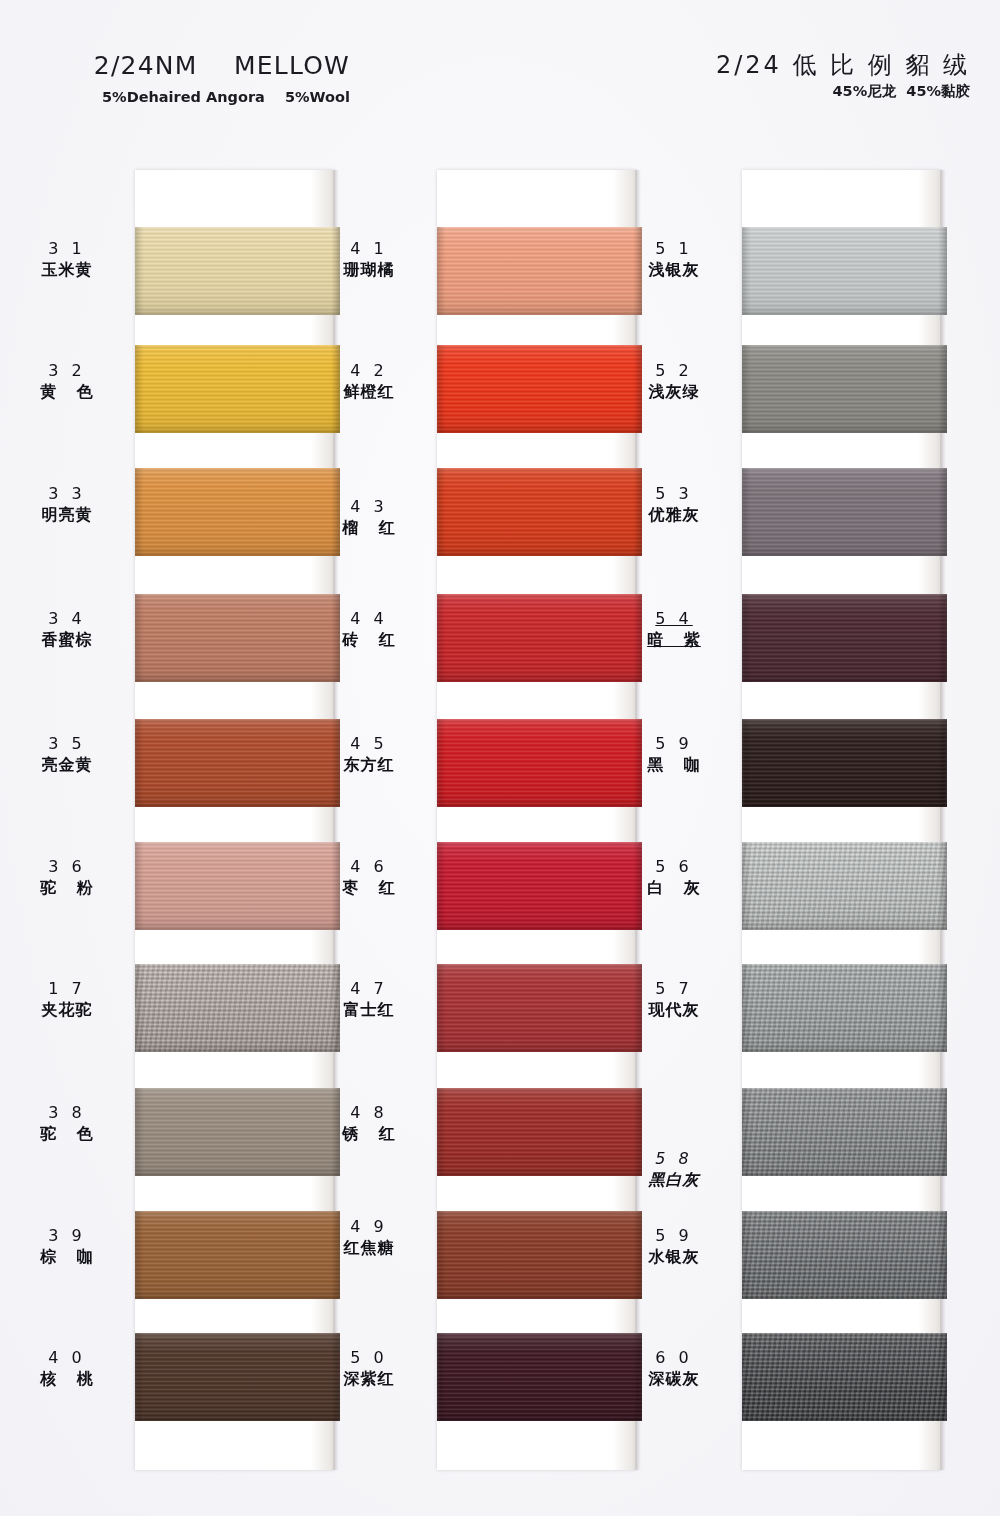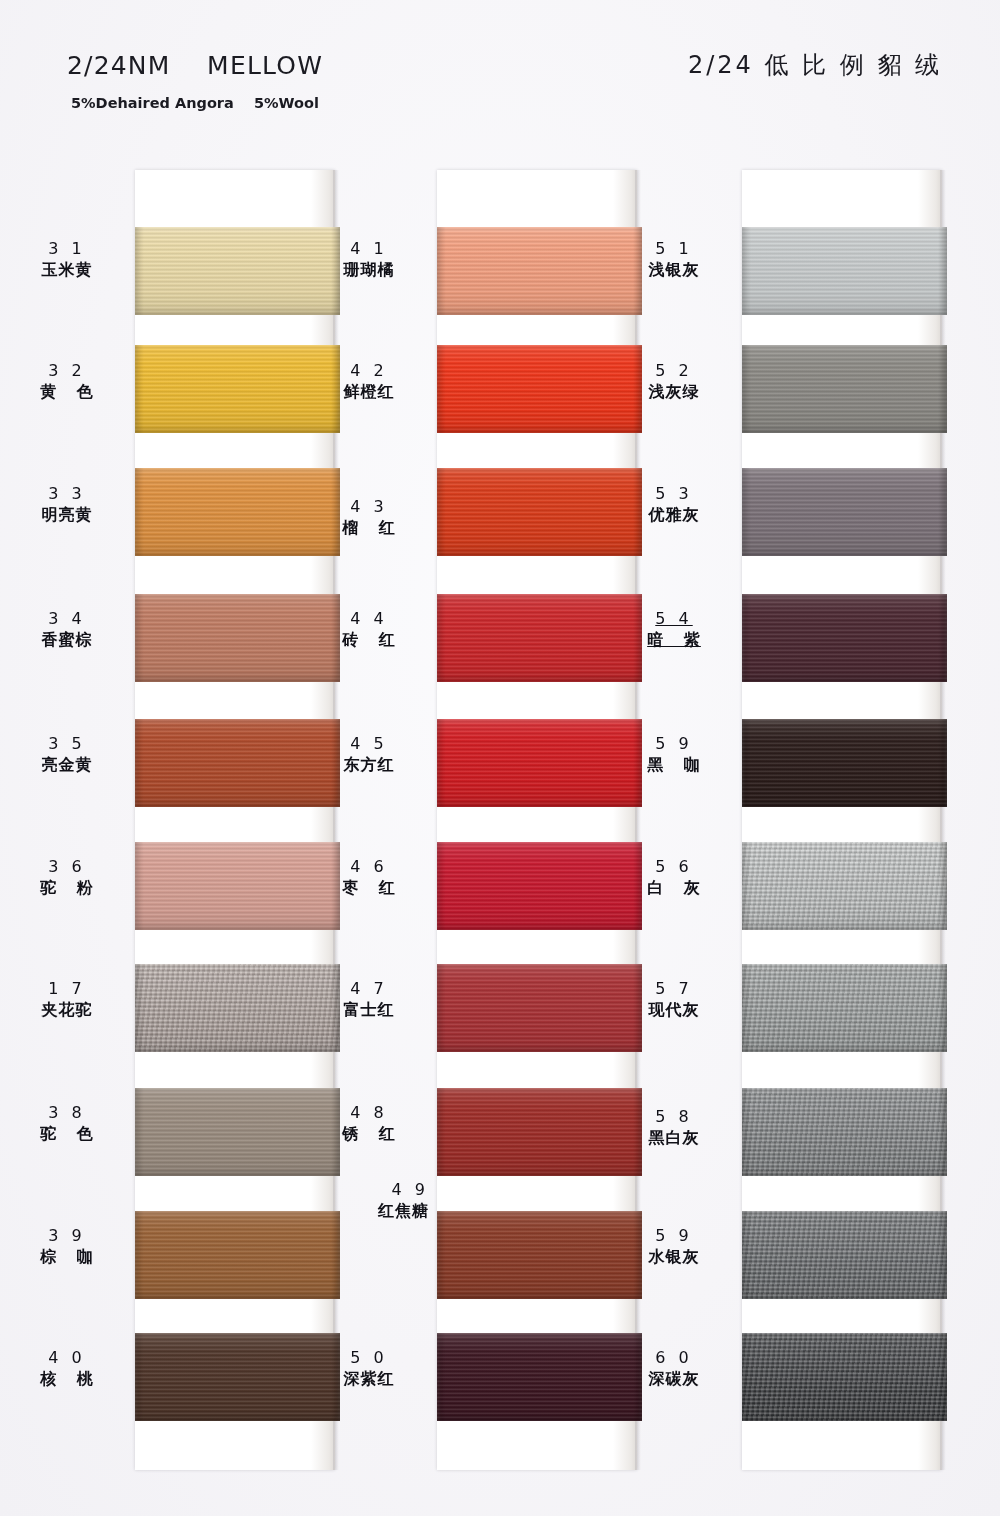--- a/index.html
+++ b/index.html
@@ -20,42 +20,42 @@
   .page {
     position: absolute;
     inset: 0;
     background:
       radial-gradient(ellipse at 50% 40%, #fbfbfd 0%, #f6f5f8 60%, #f2f1f5 100%);
   }
 
   
   .header {
     position: absolute;
-    text-align: center;
+    text-align: right;
     color: #1b1b22;
   }
   .header.left  { left: 40px;  top: 50px; width: 310px; }
   .header.right { left: 660px; top: 50px; width: 310px; }
 
   .hdr-title {
     font-size: 25px;
     letter-spacing: 1.2px;
     font-weight: 400;
     white-space: pre;
     line-height: 1.25;
     font-family: "DejaVu Sans", sans-serif;
   }
   .hdr-title.cn { font-size: 24px; letter-spacing: 3px; }
 
   .hdr-sub {
     font-size: 14.5px;
     font-weight: bold;
     line-height: 1.55;
     white-space: pre;
-    margin-top: 11px;
+    margin-top: 5px;
     font-family: "DejaVu Sans", sans-serif;
   }
 
   
   .column {
     position: absolute;
     top: 170px;
     width: 200px;
     height: 1420px;
   }
@@ -169,20 +169,21 @@
 
 <div class="page">
 
   <div class="header left">
     <div class="hdr-title">2/24NM    MELLOW</div>
     <div class="hdr-sub">5%Dehaired Angora    5%Wool</div>
   </div>
 
   <div class="header right">
     <div class="hdr-title cn">2/24 低 比 例 貂 绒</div>
+    <div class="hdr-sub" style="margin-top:0">45%尼龙  45%黏胶</div>
   </div>
 
   <div class="column col-1">
     <div class="card"></div>
   <div class="swatch" style="top: 57px; background: rgb(236, 220, 169);">
         <div class="yarn"></div>
         <div class="edge-l"></div>
         <div class="edge-r"></div>
       </div>
       <div class="label" style="top: 68px;">
@@ -343,21 +344,21 @@
       </div>
       <div class="label" style="top: 932px;">
         <div class="code">4 8</div>
         <div class="name">锈   红</div>
       </div>
       <div class="swatch" style="top: 1041px; background: rgb(138, 58, 38);">
         <div class="yarn"></div>
         <div class="edge-l"></div>
         <div class="edge-r"></div>
       </div>
-      <div class="label" style="top: 1009px; text-align: right;">
+      <div class="label" style="top: 1046px;">
         <div class="code">4 9</div>
         <div class="name">红焦糖</div>
       </div>
       <div class="swatch" style="top: 1163px; background: rgb(59, 21, 32);">
         <div class="yarn"></div>
         <div class="edge-l"></div>
         <div class="edge-r"></div>
       </div>
       <div class="label" style="top: 1177px;">
         <div class="code">5 0</div>
@@ -427,21 +428,21 @@
       </div>
       <div class="label" style="top: 808px;">
         <div class="code">5 7</div>
         <div class="name">现代灰</div>
       </div>
       <div class="swatch" style="top: 918px; background: rgb(132, 135, 137);">
         <div class="yarn heather"></div>
         <div class="edge-l"></div>
         <div class="edge-r"></div>
       </div>
-      <div class="label" style="top: 936px;">
+      <div class="label" style="top: 978px; font-style: italic;">
         <div class="code">5 8</div>
         <div class="name">黑白灰</div>
       </div>
       <div class="swatch" style="top: 1041px; background: rgb(106, 109, 112);">
         <div class="yarn heather"></div>
         <div class="edge-l"></div>
         <div class="edge-r"></div>
       </div>
       <div class="label" style="top: 1055px;">
         <div class="code">5 9</div>

